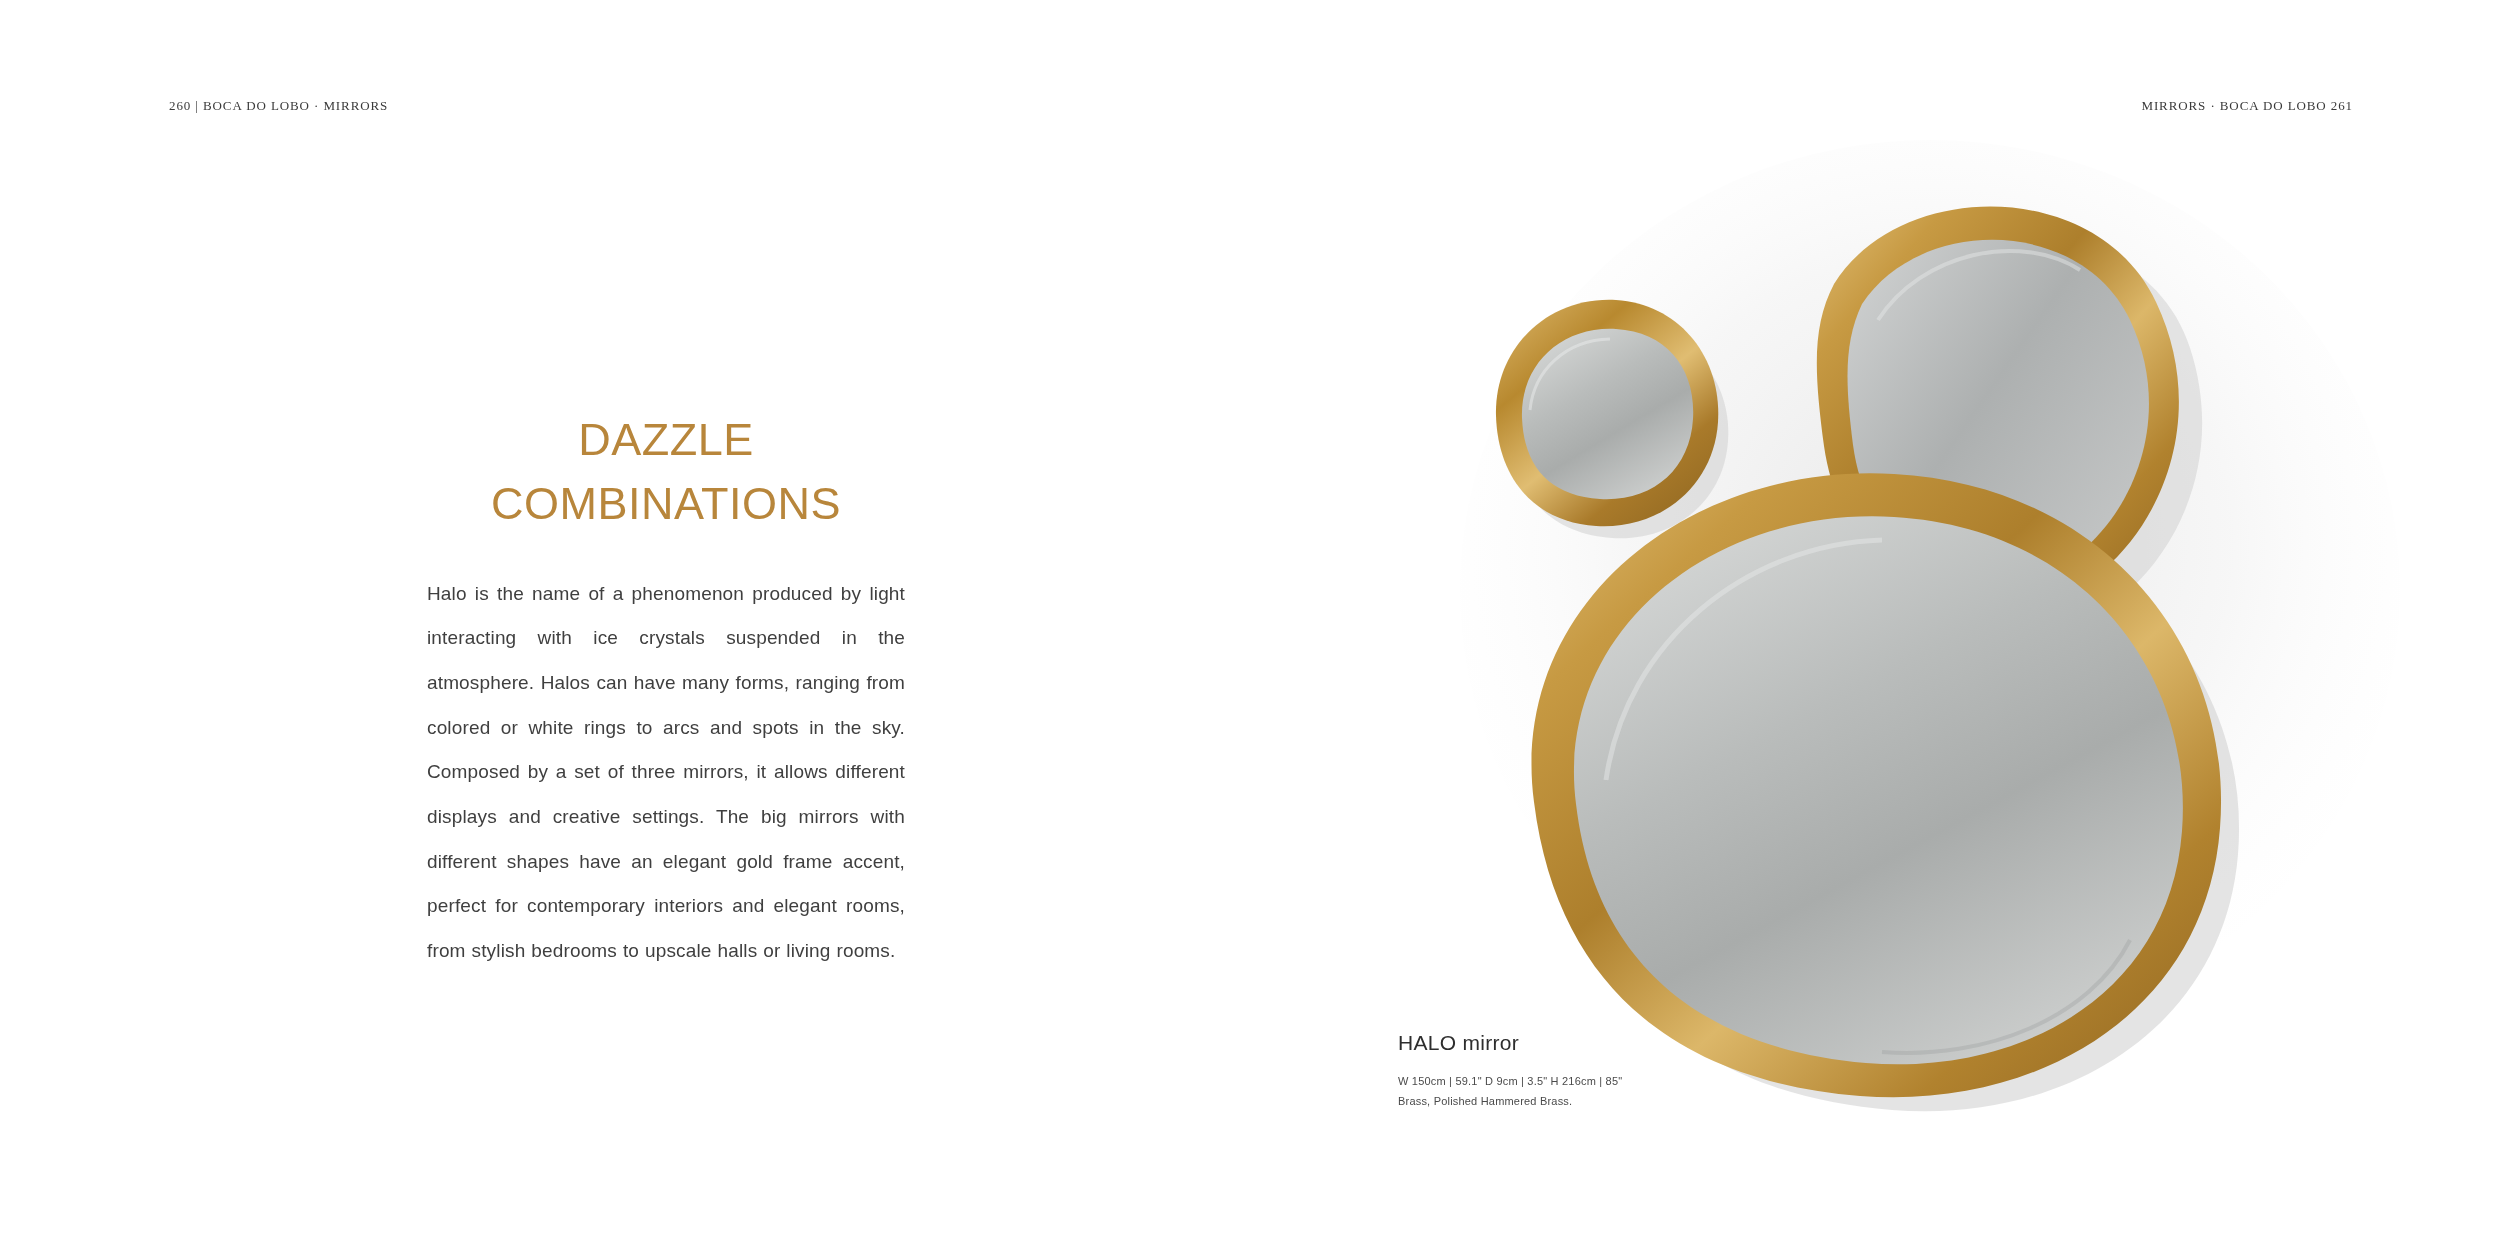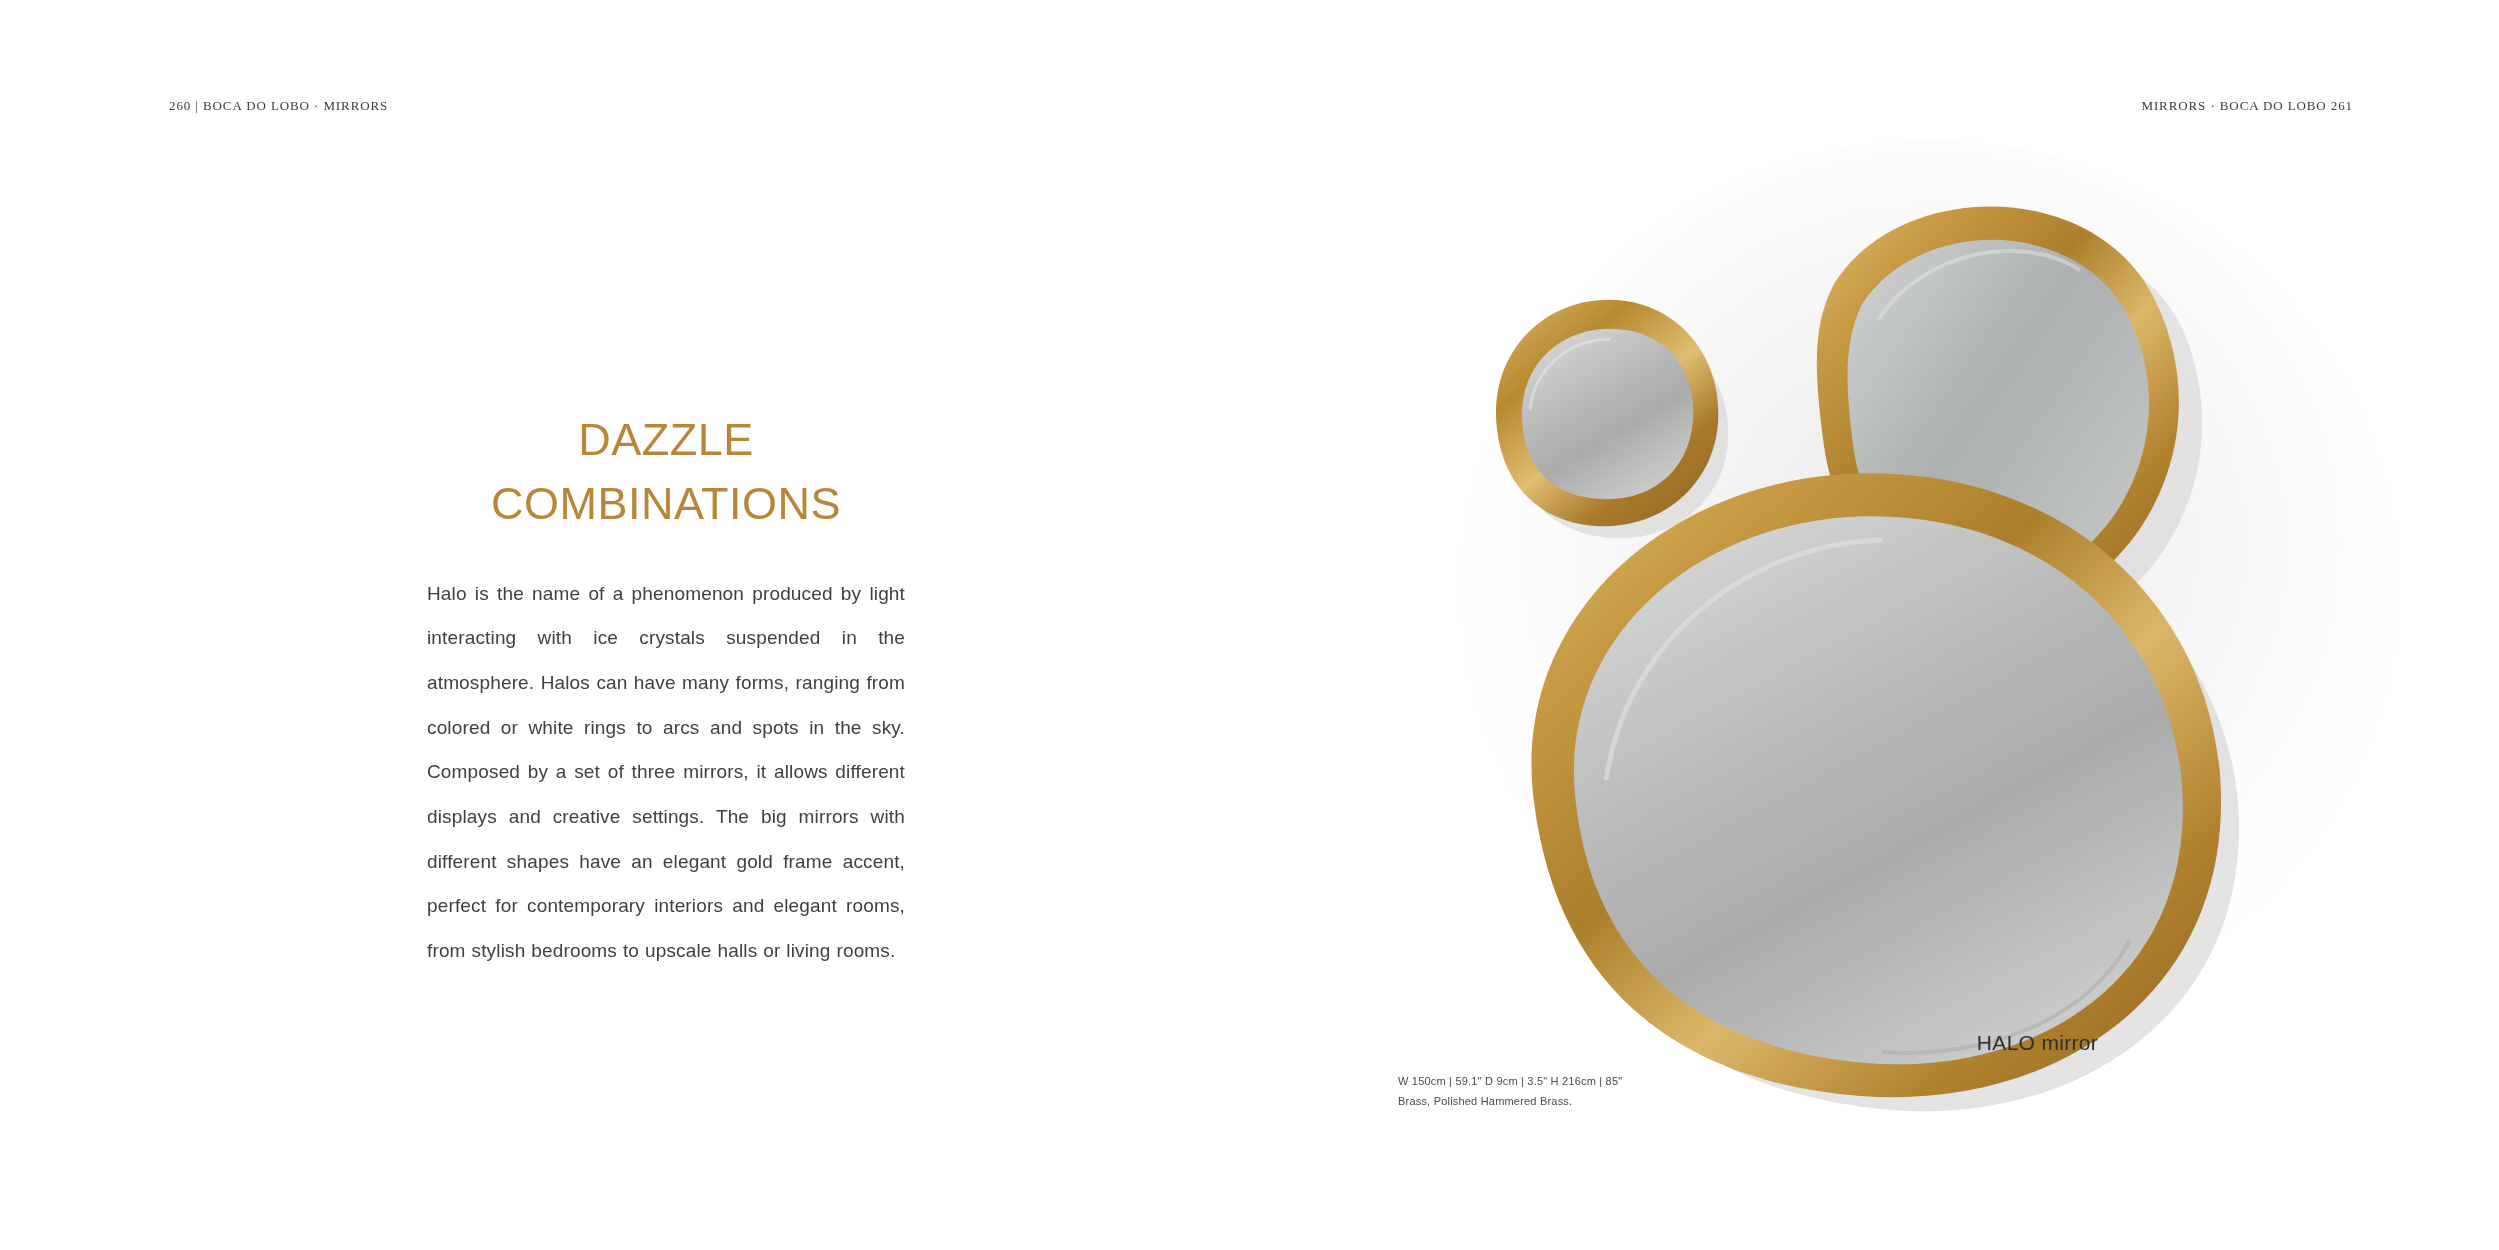--- a/index.html
+++ b/index.html
@@ -75,21 +75,20 @@
     position: absolute;
     left: 1398px;
     top: 1031px;
     width: 700px;
   }
   .caption-title {
     font-size: 21px;
     color: #2e2e2e;
     letter-spacing: 0.3px;
     font-weight: 400;
-    text-align: right;
   }
   .caption-specs {
     margin-top: 16px;
     font-size: 11px;
     line-height: 1.85;
     color: #4a4a4a;
     letter-spacing: 0.2px;
   }
 </style>
 </head>

